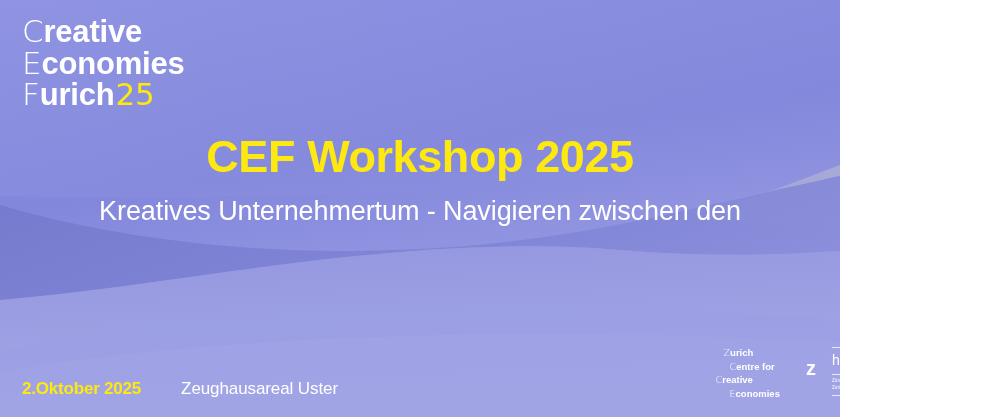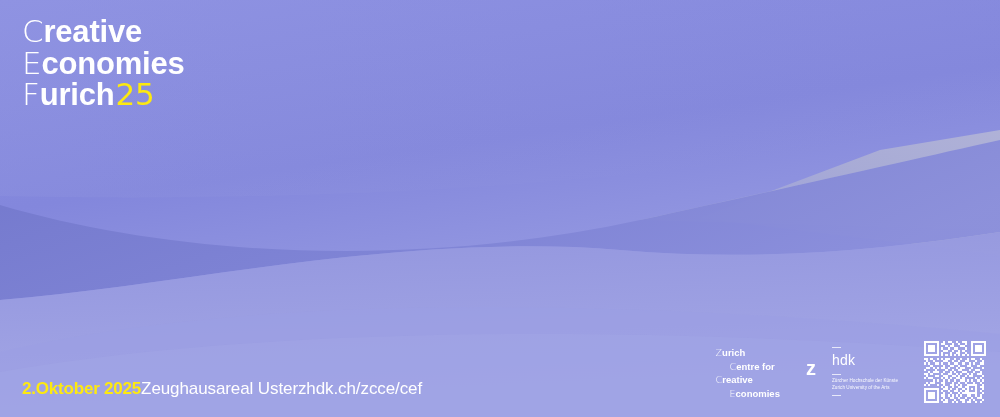--- a/index.html
+++ b/index.html
@@ -3,21 +3,21 @@
 <meta charset="utf-8">
 <title>CEF Workshop 2025</title>
 <style>
   html, body {
     margin: 0;
     padding: 0;
     background: #ffffff;
   }
   #banner {
     position: relative;
-    width: 1000px;
+    width: 840px;
     height: 417px;
     overflow: hidden;
     font-family: "Liberation Sans", sans-serif;
     background: linear-gradient(160deg, #8a8ee0 0%, #8185db 40%, #9499de 72%, #a0a4e4 100%);
   }
 
   
   .bg-layer {
     position: absolute;
     inset: 0;
@@ -89,20 +89,21 @@
     bottom: 0;
     width: 1000px;
     height: 84px;
   }
   #footer-text-group {
     position: absolute;
     left: 22px;
     bottom: 18px;
     display: flex;
     align-items: baseline;
+    gap: 40px;
     white-space: nowrap;
   }
   #event-date {
     font-size: 17px;
     font-weight: 700;
     color: #fde910;
     letter-spacing: -0.2px;
   }
   #event-venue, #event-url {
     font-size: 17px;
@@ -124,21 +125,21 @@
   
   #zcce-logo {
     color: #ffffff;
     font-size: 9.5px;
     line-height: 1.45;
     padding-bottom: 2px;
   }
   #zcce-logo .zl { display: block; white-space: nowrap; }
   #zcce-logo .zl .cap { font-weight: 300; font-family: "DejaVu Sans", sans-serif; }
   #zcce-logo .zl .rest { font-weight: 700; }
-  #zcce-logo .ind1 { padding-left: 0px; }
+  #zcce-logo .ind1 { padding-left: 0px; margin-left: 8px; }
   #zcce-logo .ind2 { padding-left: 14px; }
   #zcce-logo .ind3 { padding-left: 0px; }
   #zcce-logo .ind4 { padding-left: 14px; }
 
   
   #zhdk-logo {
     display: flex;
     align-items: flex-start;
     gap: 16px;
     color: #ffffff;
@@ -261,30 +262,31 @@
     </span>
     <span class="logo-line">
       <span class="cap">E</span><span class="rest">conomies</span>
     </span>
     <span class="logo-line">
       <span class="cap">F</span><span class="rest">urich</span><span class="yr">25</span>
     </span>
   </div>
 
   <div id="headline-block">
+    <h1 id="main-title">CEF Workshop 2025</h1>
     <p id="subtitle">
+      <span class="sub-line">Kreatives Unternehmertum - Navigieren zwischen den</span>
     </p>
   </div>
 
   <div id="footer">
 
     <div id="footer-text-group">
       <span id="event-date">2.Oktober 2025</span>
       <span id="event-venue">Zeughausareal Uster</span>
-      <span id="event-url">zhdk.ch/zcce/cef</span>
     </div>
 
     <div id="partner-logos">
 
       <div id="zcce-logo">
         <span class="zl ind1"><span class="cap">Z</span><span class="rest">urich</span></span>
         <span class="zl ind2"><span class="cap">C</span><span class="rest">entre for</span></span>
         <span class="zl ind3"><span class="cap">C</span><span class="rest">reative</span></span>
         <span class="zl ind4"><span class="cap">E</span><span class="rest">conomies</span></span>
       </div>

